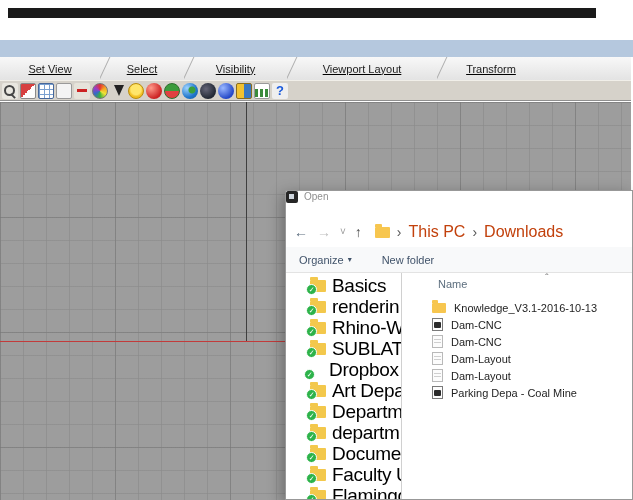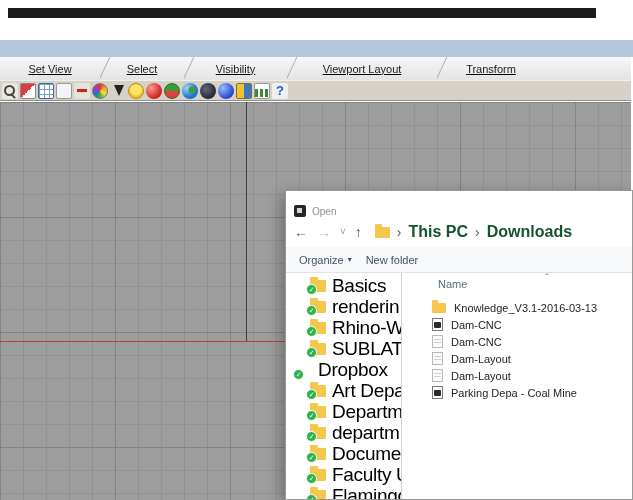--- a/index.html
+++ b/index.html
@@ -57,46 +57,46 @@
       linear-gradient(90deg,rgba(120,120,120,.55) 1px,transparent 1px),
       linear-gradient(rgba(140,140,140,.7) 1px,transparent 1px),
       linear-gradient(90deg,rgba(140,140,140,.7) 1px,transparent 1px);
     background-size:115px 115px,115px 115px,23px 23px,23px 23px;}
   .axis-y{position:absolute;left:246px;top:0;width:1px;height:239px;background:#3f3f3f;}
   .axis-x{position:absolute;left:0;top:239px;width:286px;height:1px;background:#c23b3b;}
 
   
   .dialog{position:absolute;left:285px;top:190px;width:348px;height:310px;background:#fff;
           border:1px solid #989898;box-sizing:border-box;box-shadow:-3px 4px 14px rgba(0,0,0,.32);}
-  .dlg-title{height:26px;display:flex;align-items:flex-end;padding-left:8px;gap:6px;}
+  .dlg-title{height:26px;display:flex;align-items:flex-start;padding-left:0;gap:6px;}
   .dlg-sysicon{width:12px;height:12px;background:#262626;border-radius:2px;position:relative;}
   .dlg-sysicon::after{content:"";position:absolute;left:3px;top:3px;width:5px;height:5px;background:#cfd6de;}
   .dlg-title-text{font-size:10px;color:#8f8f8f;}
   .dlg-address{height:30px;display:flex;align-items:center;padding:0 8px;gap:9px;}
   .nav-btn{font-size:14px;color:#5a6b7d;line-height:1;}
   .nav-fwd{color:#bfbfbf;}
   .nav-drop{font-size:10px;color:#9a9a9a;}
   .nav-up{color:#4a4a4a;}
   .crumb{display:flex;align-items:center;gap:7px;margin-left:4px;}
   .crumb-icon{width:15px;height:11px;background:#f7c64f;border-radius:1px;position:relative;}
   .crumb-icon::before{content:"";position:absolute;top:-3px;left:0;width:7px;height:3px;background:#f7c64f;border-radius:1px 1px 0 0;}
   .crumb-sep{font-size:14px;color:#555;}
-  .crumb-item{font-size:16px;color:#14532d;white-space:nowrap;font-weight:bold;}
+  .crumb-item{font-size:16px;color:#c2410c;white-space:nowrap;}
   .dlg-cmdbar{height:26px;background:#f8f9fa;border-bottom:1px solid #e3e3e3;display:flex;align-items:center;
-              padding-left:13px;gap:14px;font-size:11px;color:#41536a;box-sizing:border-box;}
+              padding-left:13px;gap:30px;font-size:11px;color:#41536a;box-sizing:border-box;}
   .cmd{display:flex;align-items:center;gap:4px;white-space:nowrap;}
   .cmd-caret{font-size:8px;color:#41536a;}
   .dlg-body{display:flex;height:226px;}
 
   
   .tree{width:116px;border-right:1px solid #d0d0d0;box-sizing:border-box;overflow:hidden;padding-top:2px;}
   .tree-item{height:21px;display:flex;align-items:center;gap:6px;white-space:nowrap;overflow:hidden;
              font-size:19px;color:#000;letter-spacing:-0.3px;}
   .tree-item.lvl1{padding-left:24px;}
-  .tree-item.root{padding-left:10px;}
+  .tree-item.root{padding-left:21px;}
   .ti-folder{width:16px;height:12px;flex:0 0 16px;background:#f3c84c;border-radius:1px;position:relative;}
   .ti-folder::before{content:"";position:absolute;top:-3px;left:0;width:8px;height:3px;background:#f3c84c;border-radius:1px 1px 0 0;}
   .ti-folder::after,.ti-dropbox::after{content:"✓";position:absolute;bottom:-3px;left:-4px;width:9px;height:9px;
       background:#2db34a;border-radius:50%;border:1px solid #fff;color:#fff;font-size:7px;line-height:9px;text-align:center;}
   .ti-dropbox{width:15px;height:15px;flex:0 0 15px;position:relative;background:#0061fe;
               clip-path:polygon(50% 0,100% 30%,50% 60%,0 30%);}
   .ti-dropbox-wrap{width:16px;height:16px;flex:0 0 16px;position:relative;}
   .ti-dropbox-wrap .badge{content:"";position:absolute;bottom:-2px;left:-3px;width:9px;height:9px;background:#2db34a;
       border-radius:50%;border:1px solid #fff;color:#fff;font-size:7px;line-height:9px;text-align:center;}
 
@@ -246,21 +246,21 @@
             <span>Flamingo</span>
           </div>
       </div>
 
       <div class="files">
         <span class="files-header">Name</span>
         <span class="sort-caret">ˆ</span>
 
         <div class="file-row" style="top:26px">
           <span class="fi-folder"></span>
-          <span class="file-name">Knowledge_V3.1-2016-03-13</span>
+          <span class="file-name">Knowledge_V3.1-2016-10-13</span>
         </div>
         <div class="file-row" style="top:43px">
           <span class="fi-rhino"></span>
           <span class="file-name">Dam-CNC</span>
         </div>
         <div class="file-row" style="top:60px">
           <span class="fi-doc"></span>
           <span class="file-name">Dam-CNC</span>
         </div>
         <div class="file-row" style="top:77px">

